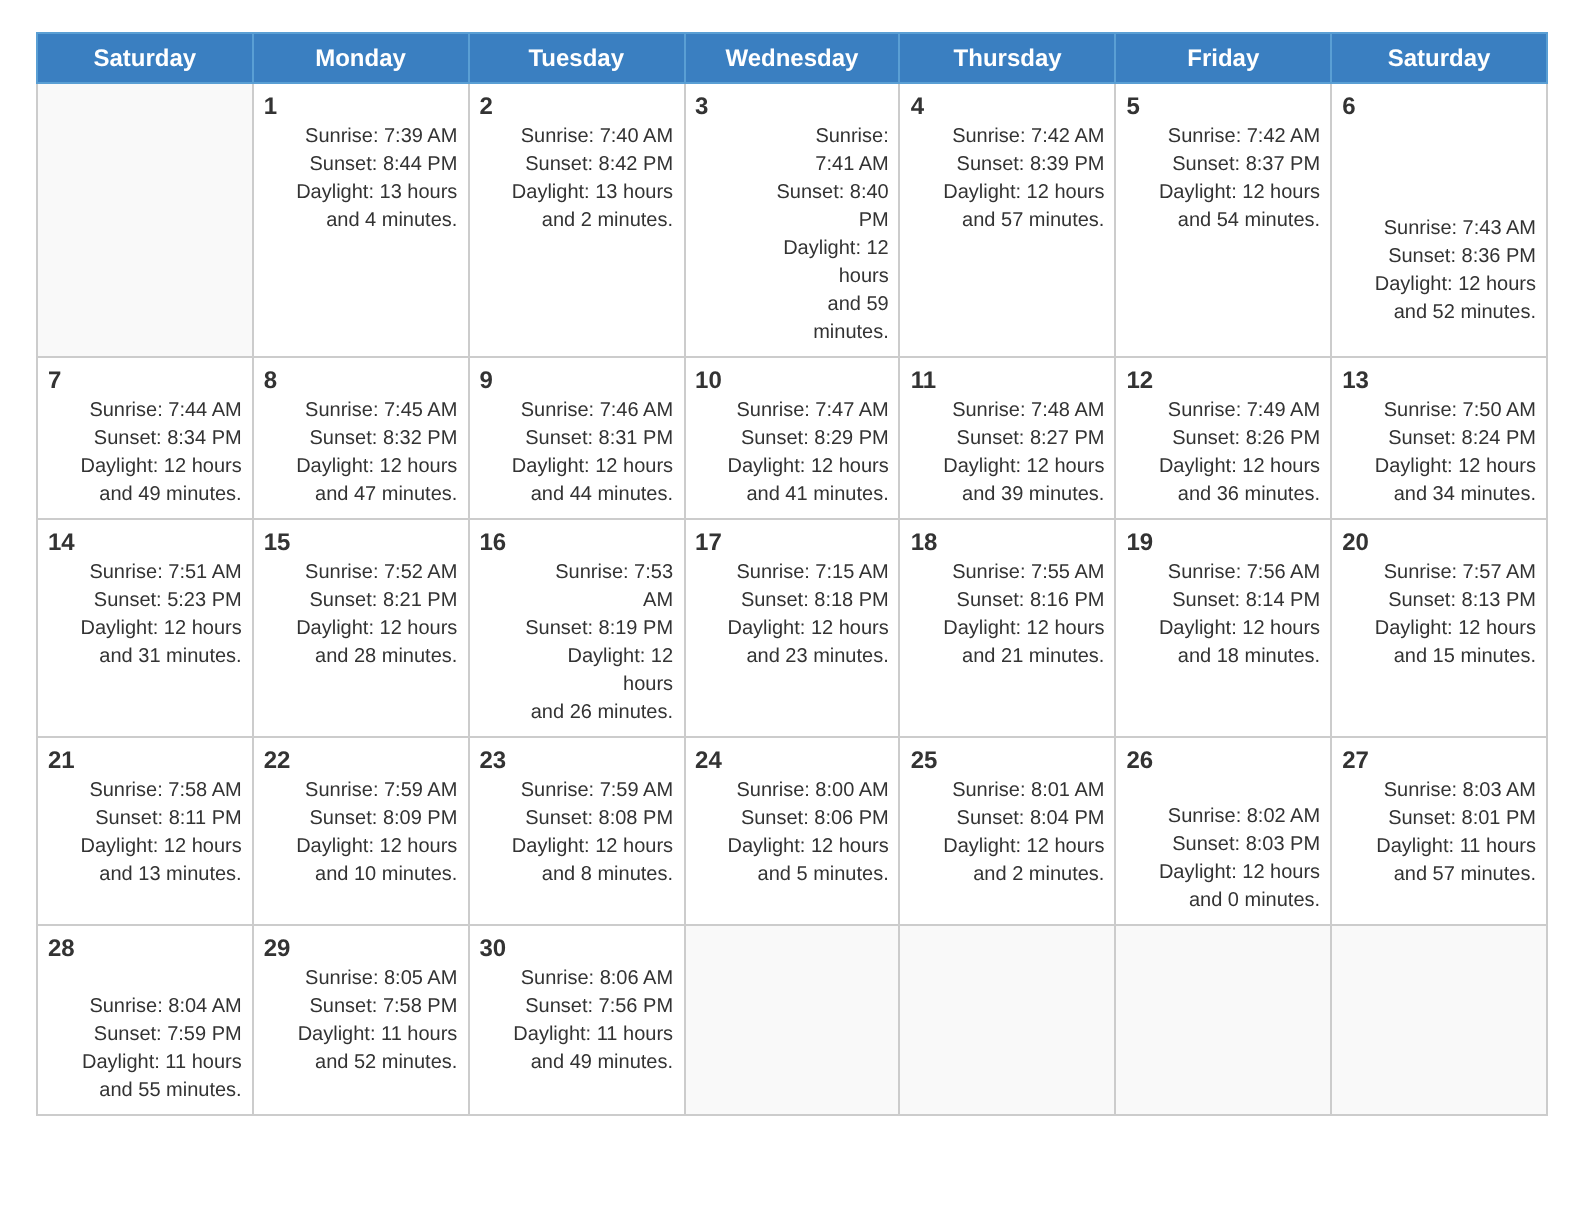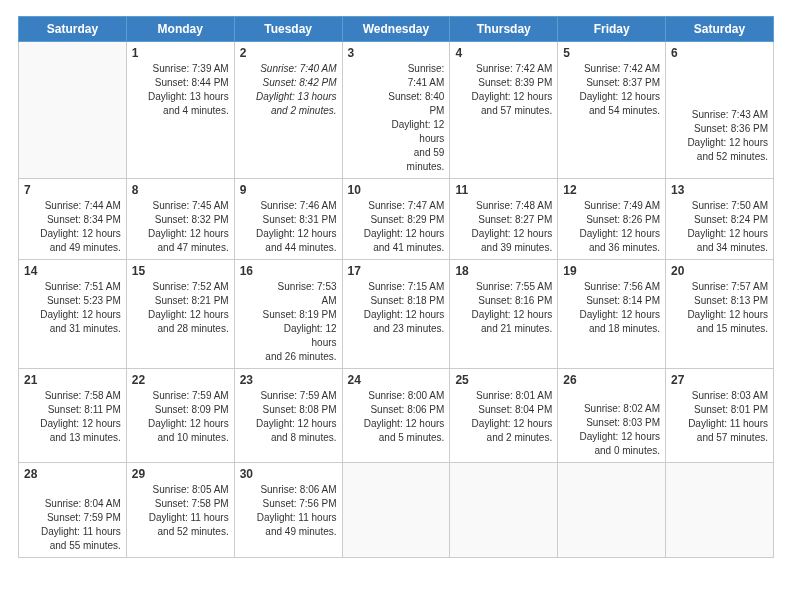--- a/index.html
+++ b/index.html
@@ -108,21 +108,21 @@
           <td class="empty"></td>
           <td>
             <span class="day-number">1</span>
             <div class="day-info" style="white-space: pre-line;">Sunrise: 7:39 AM
 Sunset: 8:44 PM
 Daylight: 13 hours
 and 4 minutes.</div>
           </td>
           <td>
             <span class="day-number">2</span>
-            <div class="day-info" style="white-space: pre-line; font-style: italic;">Sunrise: 7:40 AM
+            <div class="day-info" style="white-space: pre-line;">Sunrise: 7:40 AM
 Sunset: 8:42 PM
 Daylight: 13 hours
 and 2 minutes.</div>
           </td>
           <td>
             <span class="day-number">3</span>
             <div class="day-info" style="white-space: pre-line; margin-left: 39px;">Sunrise: 7:41 AM
 Sunset: 8:40 PM
 Daylight: 12 hours
 and 59 minutes.</div>

